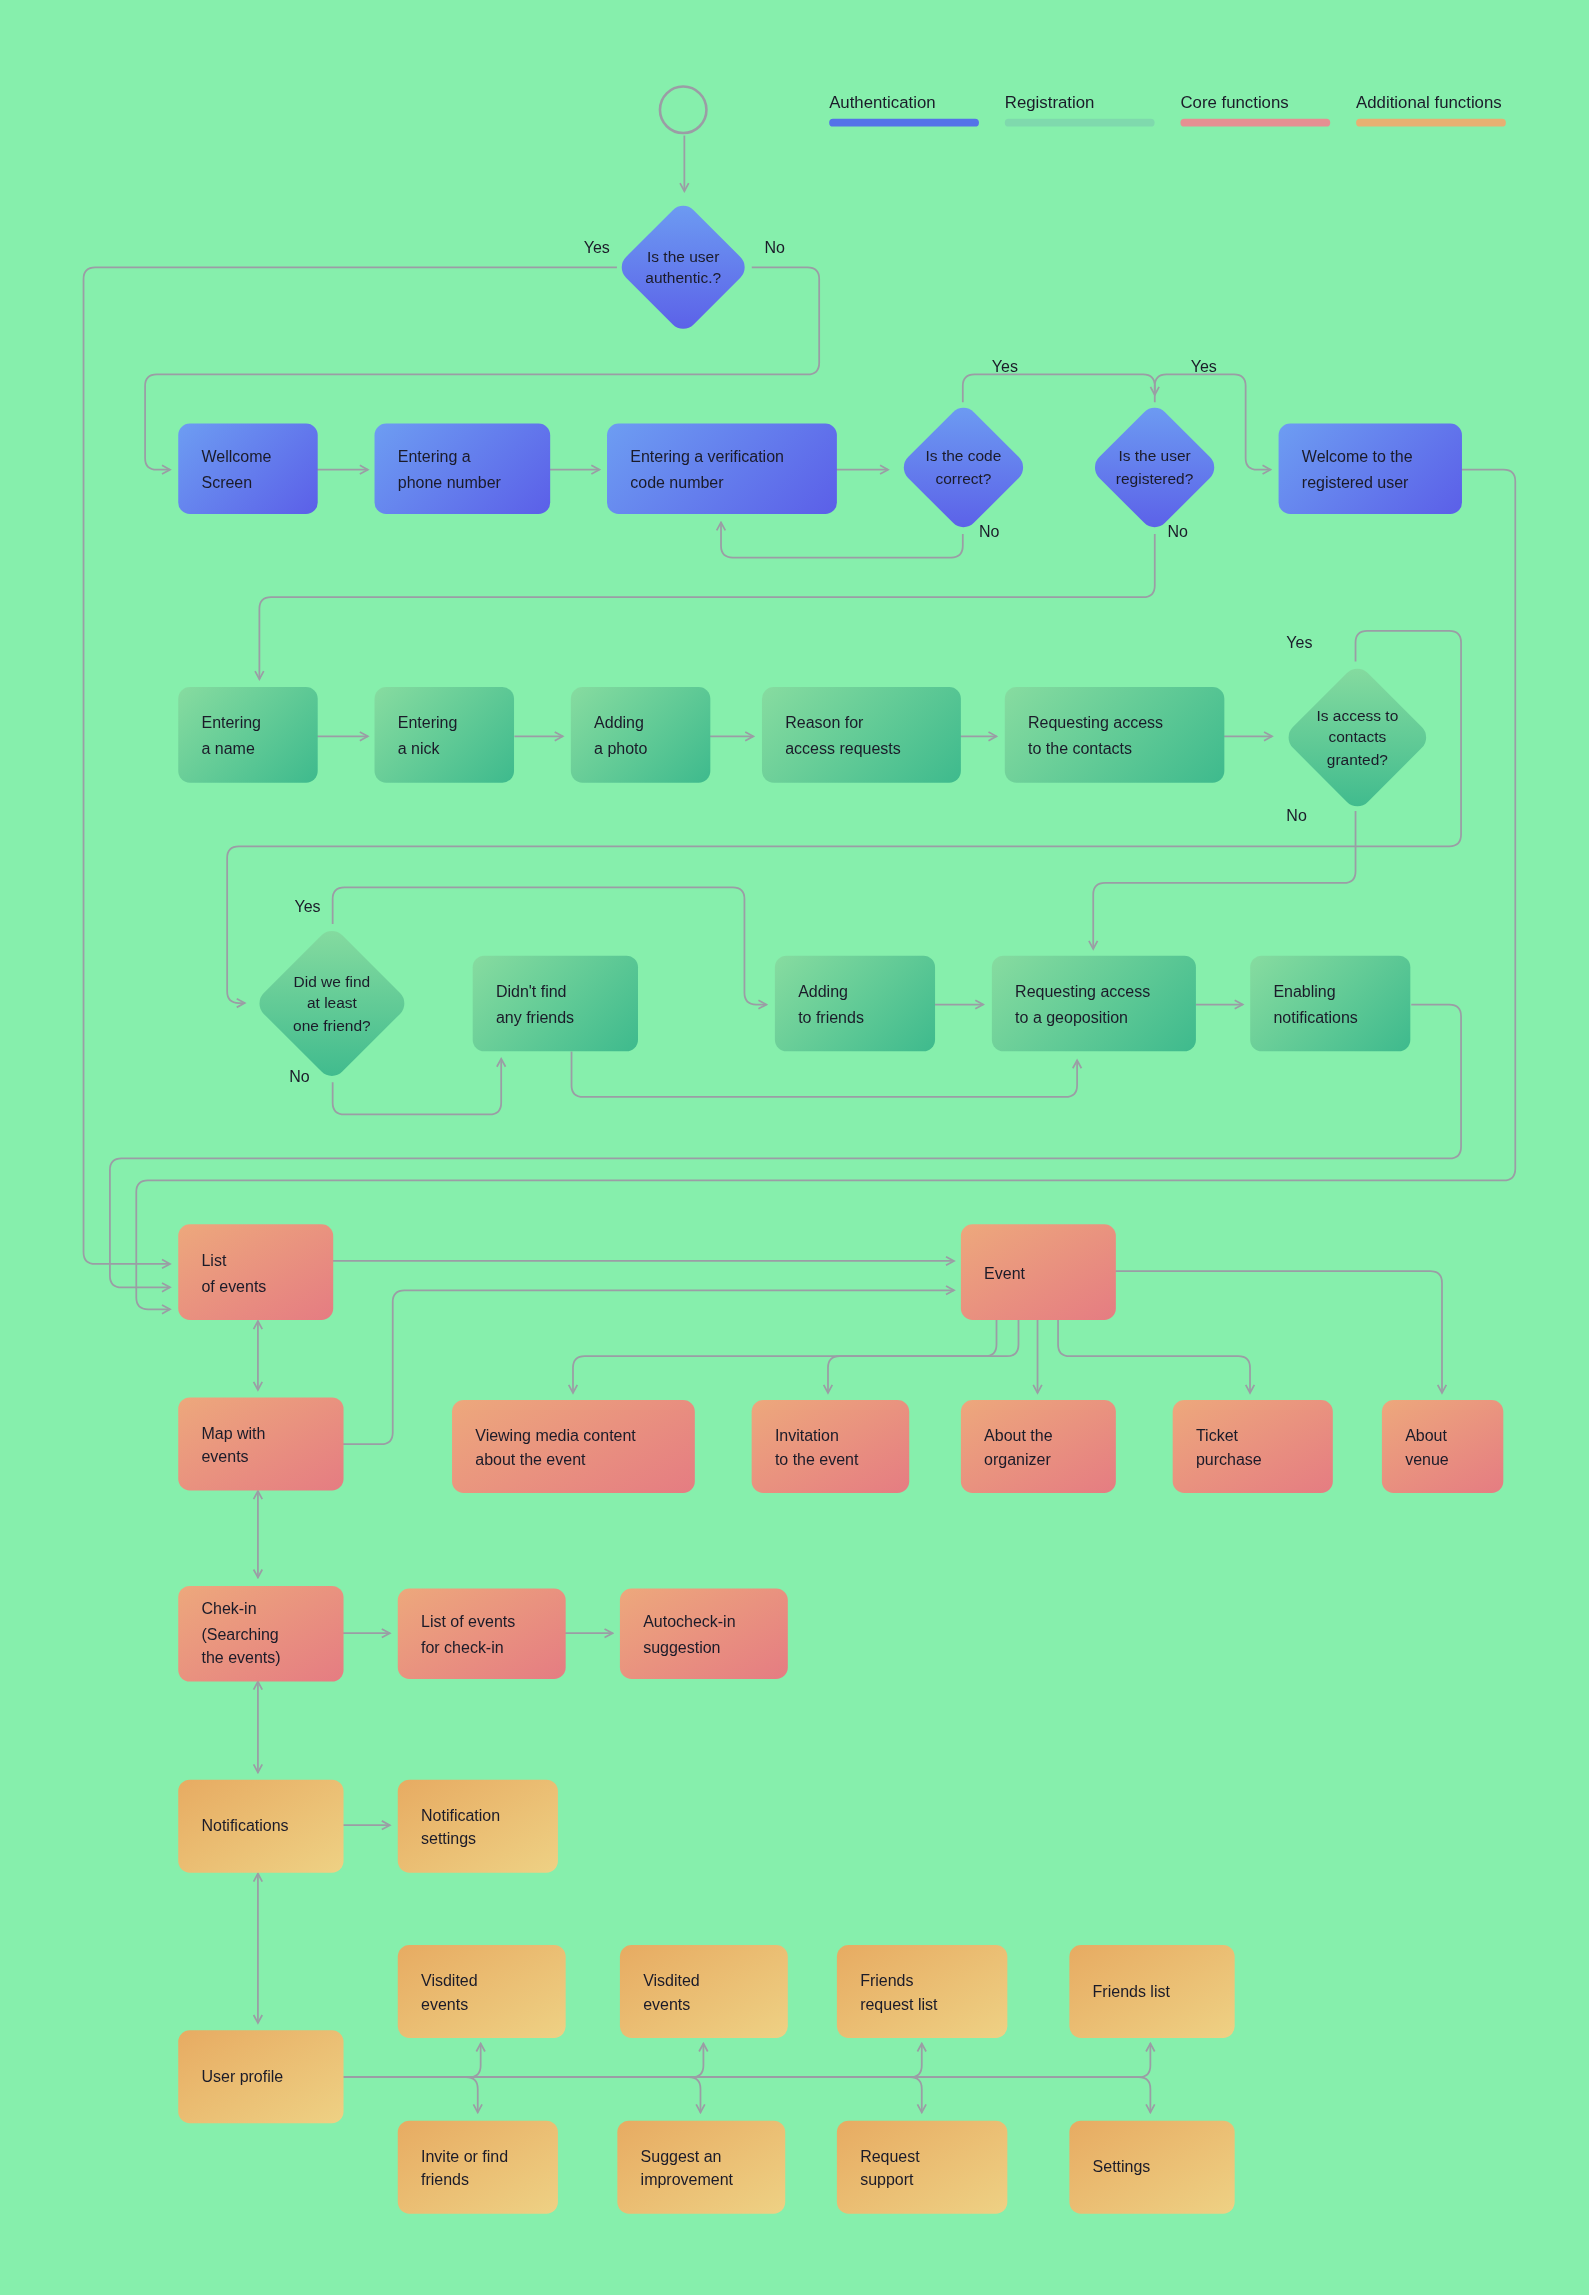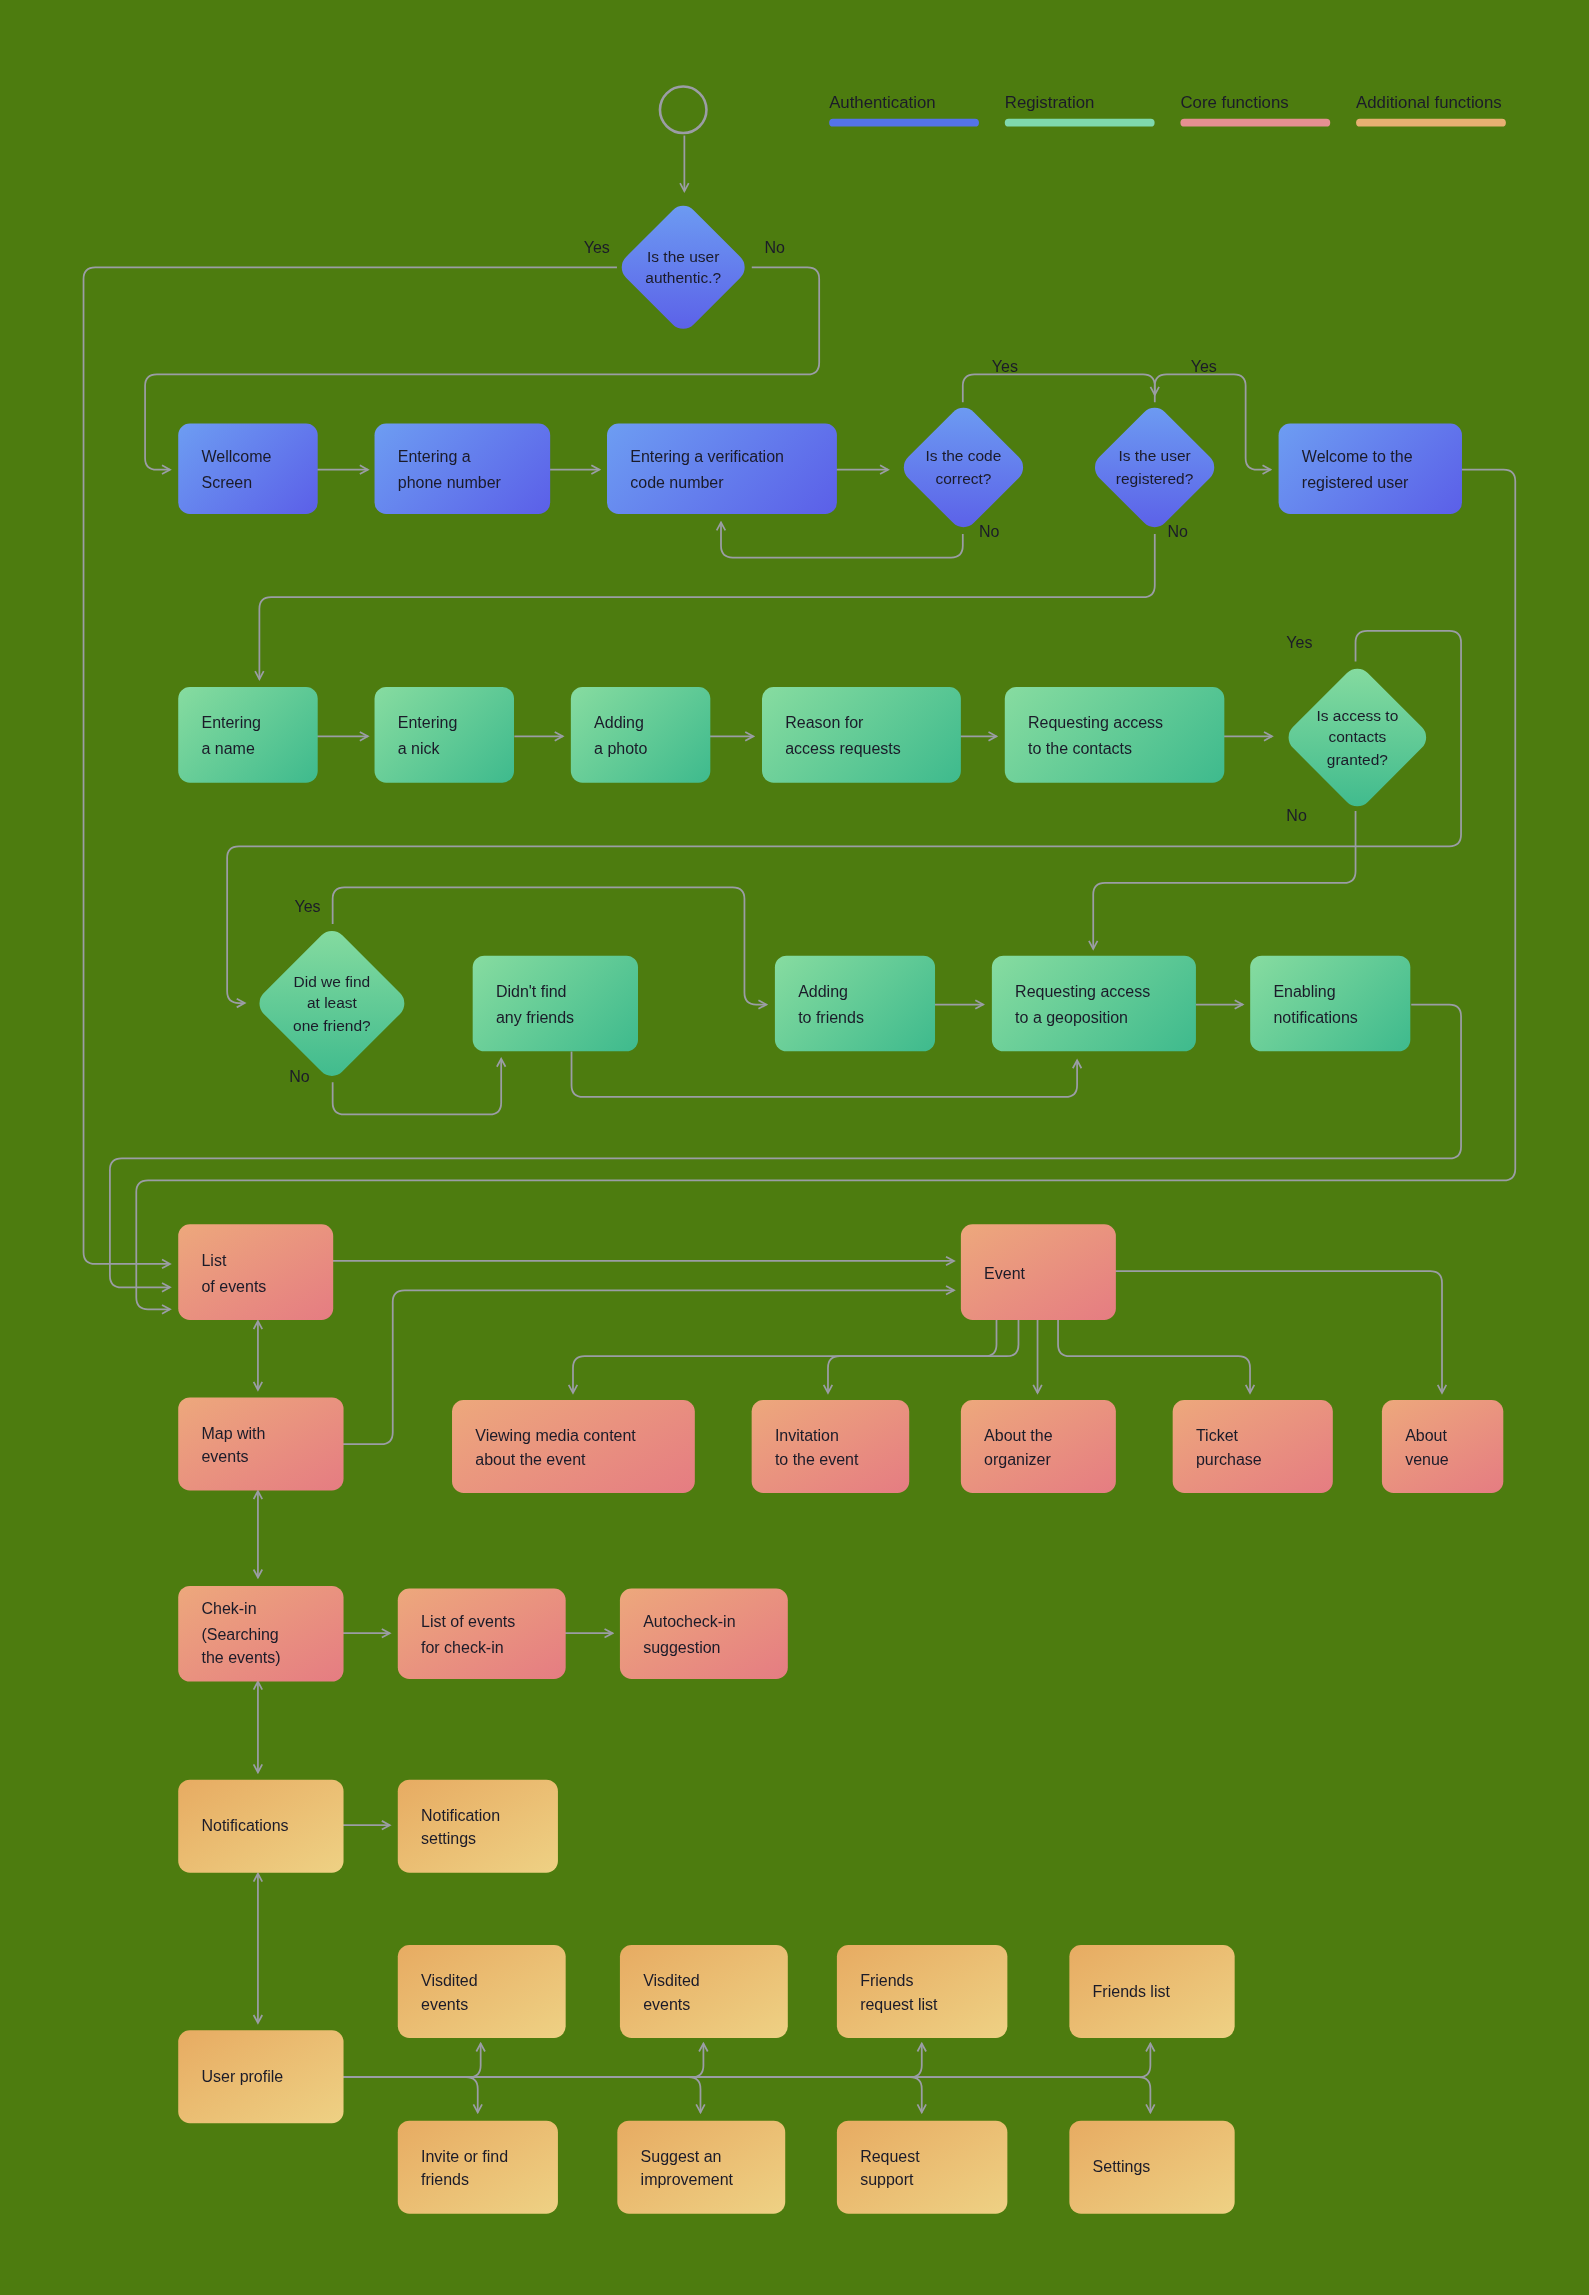--- a/index.html
+++ b/index.html
@@ -1,16 +1,16 @@
 <!DOCTYPE html>
 <html style="font-size:9px"><head>
 <meta charset="utf-8">
 <style>
   html,body { margin:0; padding:0; background:#f7f7f7; }
-  .viewport { position:relative; width:1589px; height:2295px; overflow:hidden; background:#4d7c0f;
+  .viewport { position:relative; width:1589px; height:2295px; overflow:hidden; background:#86efac;
               font-family:"Liberation Sans", sans-serif; }
   .canvas { position:absolute; left:0; top:0; width:615px; height:889px;
             transform:scale(2.583); transform-origin:0 0; }
   svg.edges { position:absolute; left:0; top:0; overflow:visible; }
   .edge { fill:none; stroke:#9b9da5; stroke-width:1.2; }
   .node { position:absolute; border-radius:4.5px; color:#1b1b29; font-size:6.2px; line-height:9.4px;
           display:flex; align-items:center; box-sizing:border-box; padding:0 4.5px 0 9px; }
   .node .nlabel { white-space:pre-line; }
   .auth { background:linear-gradient(135deg,#6d9df2 0%,#5b5fe8 100%); }
   .reg  { background:linear-gradient(135deg,#87dca0 0%,#3eba8d 100%); }

